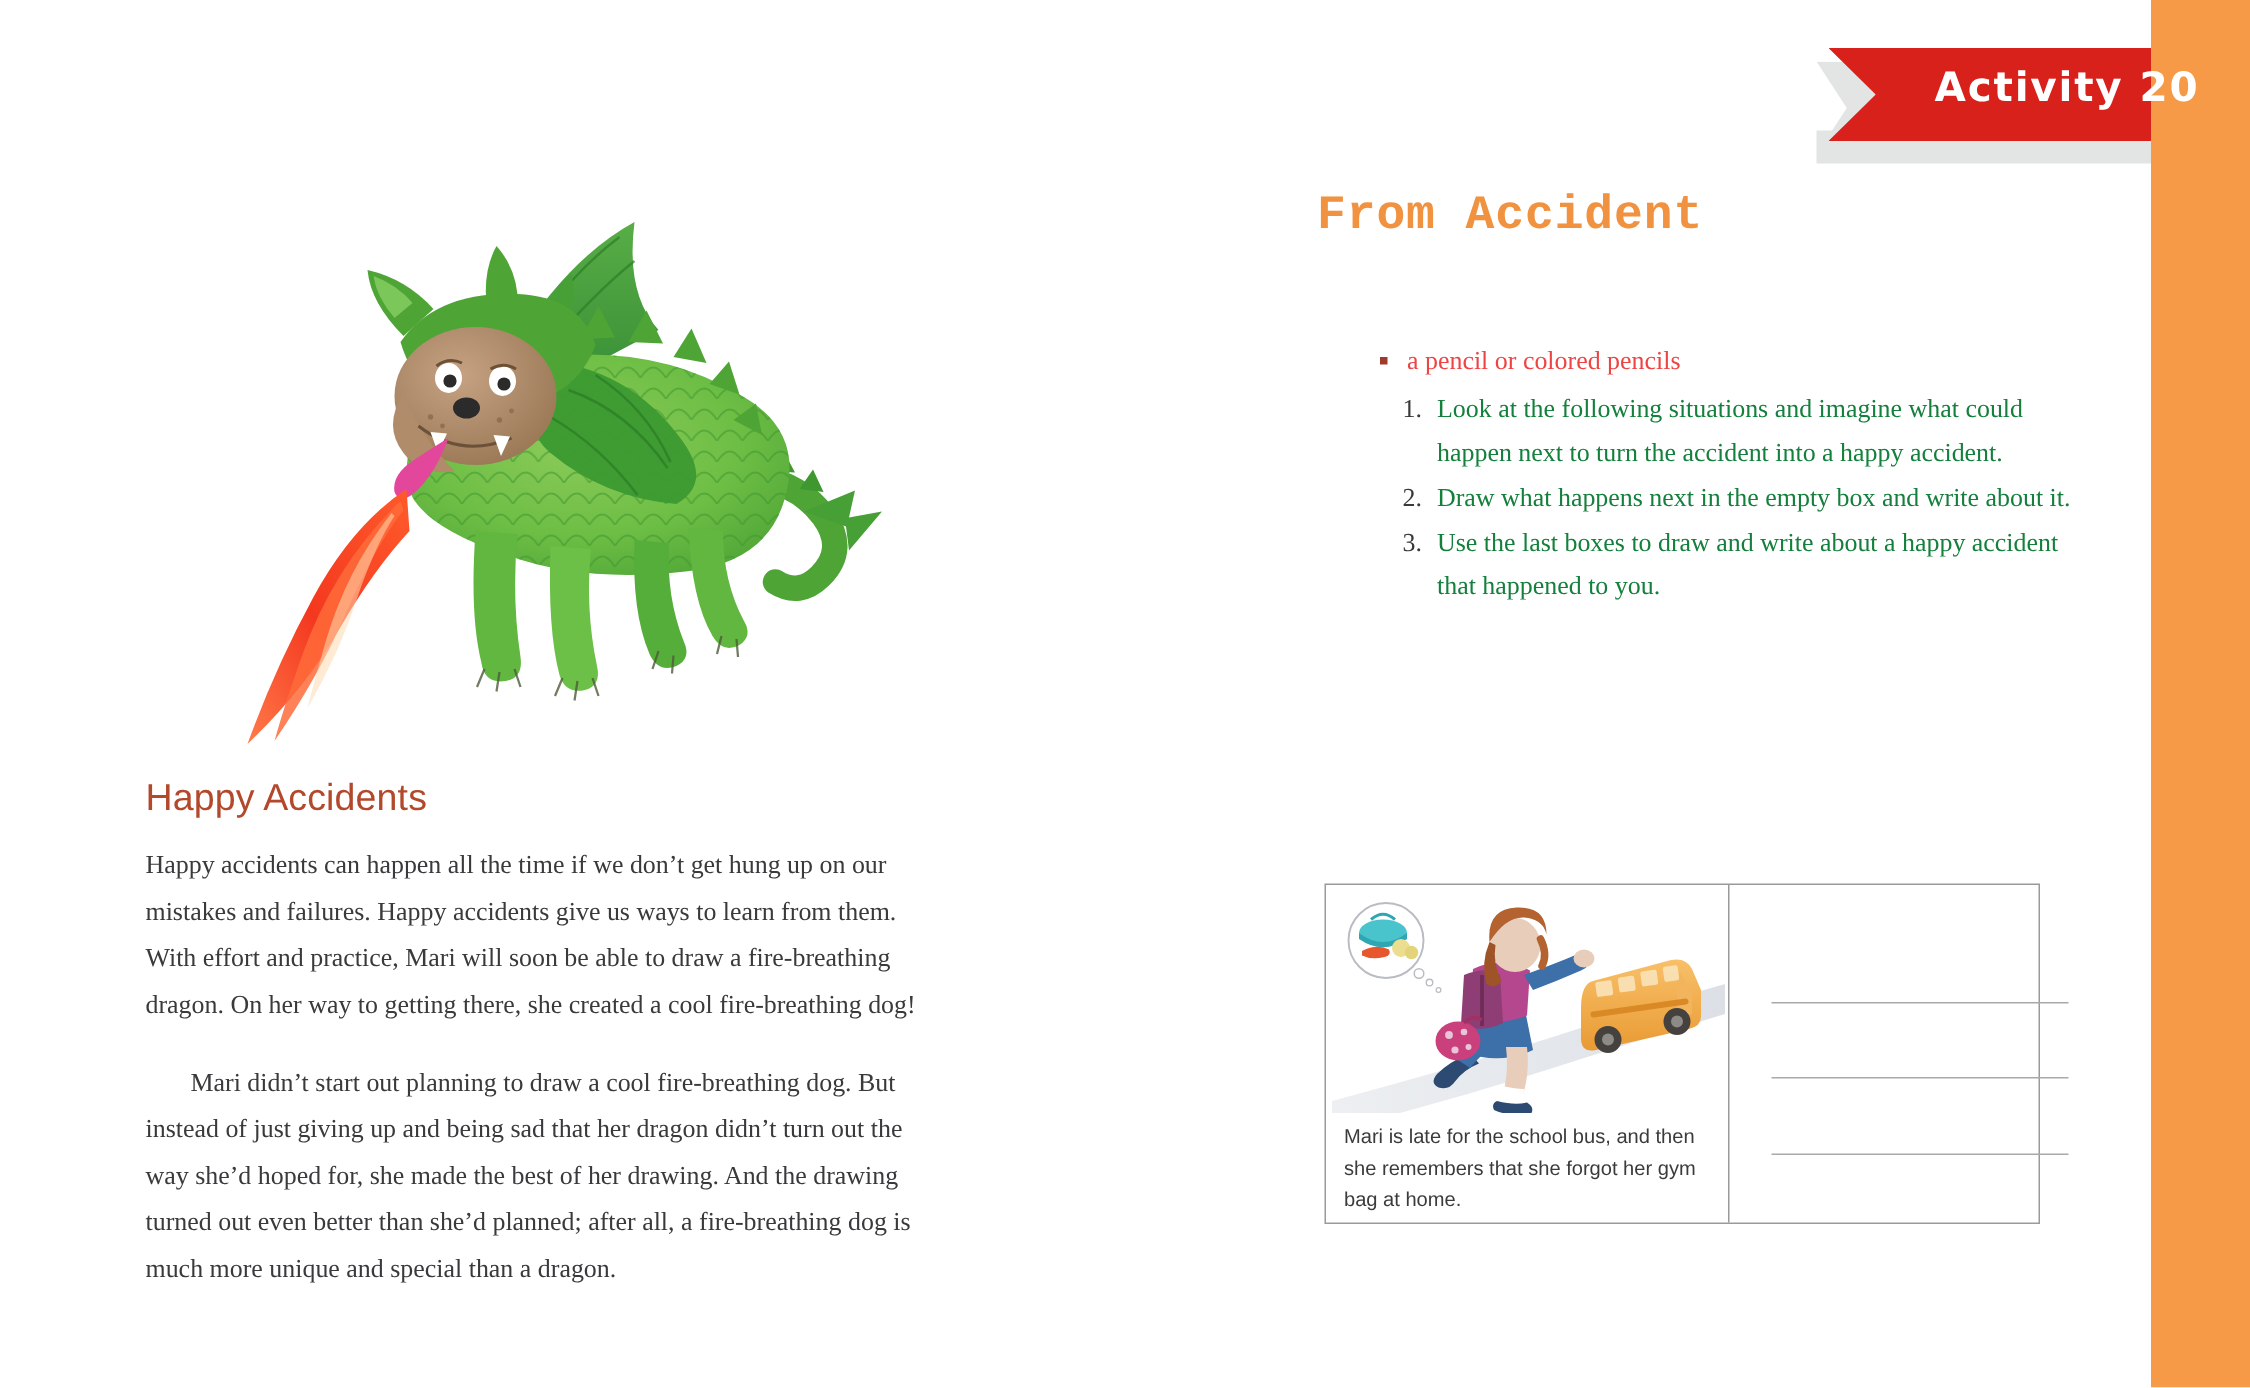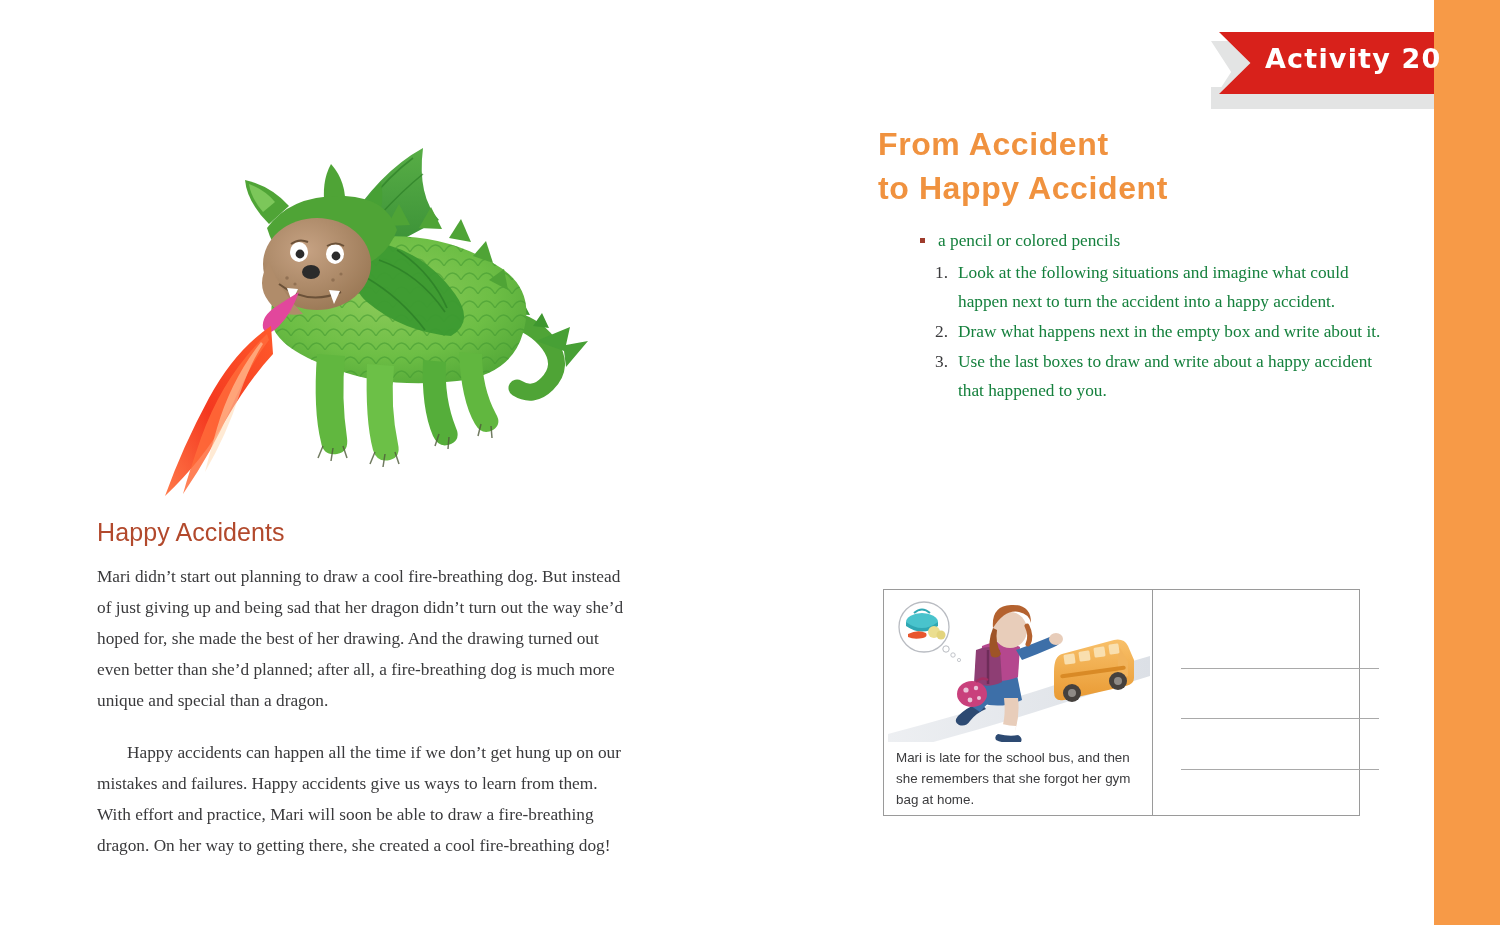--- a/index.html
+++ b/index.html
@@ -102,30 +102,30 @@
   }
   .banner-label {
     position: absolute;
     left: 60px; top: 16px;
     width: 226px;
     font-family: "DejaVu Sans", sans-serif;
     font-size: 27px;
     font-weight: 700;
     color: #ffffff;
     letter-spacing: 1.2px;
-    text-align: left;
+    text-align: center;
     z-index: 4;
   }
 
   
   .title-orange {
     position: absolute;
     left: 128px; top: 122px;
     width: 560px;
-    font-family: Liberation Sans, sans-serif;
+    font-family: Liberation Mono, monospace;
     font-size: 32px;
     font-weight: 700;
     color: #F0923F;
     line-height: 44px;
     letter-spacing: 0.6px;
   }
 
   .right-content {
     position: absolute;
     left: 130px; top: 226px;
@@ -148,21 +148,21 @@
     margin-top: 19px;
     margin-bottom: 4px;
   }
 
   ul.need-list { list-style: none; margin: 0 0 0 58px; }
   ul.need-list li {
     position: relative;
     font-family: "Liberation Serif", serif;
     font-size: 17.3px;
     line-height: 29px;
-    color: #15803d;
+    color: #ef4444;
   }
   ul.need-list li .sq-bullet {
     position: absolute;
     left: -18px; top: 12px;
     width: 5px; height: 5px;
     background: #9E3B2C;
   }
 
   ol.dir-list { list-style: none; margin: 3px 0 0 46px; counter-reset: d; }
   ol.dir-list li {
@@ -328,43 +328,42 @@
         </g>
 
         <path d="M150 214 q-36 24 -62 72 q-26 48 -44 98 q38 -36 62 -78 q22 -38 46 -64 z" fill="url(#flameG)"></path>
         <path d="M146 222 q-44 42 -66 104 q-12 34 -18 56 q30 -44 48 -86 q18 -42 38 -68 z" fill="#FF6B3A" opacity="0.85"></path>
         <path d="M140 230 q-30 38 -44 86 q-8 28 -12 44 q22 -38 34 -76 q12 -34 24 -52 z" fill="#FFD9B0" opacity="0.55"></path>
       </svg>
     </div>
 
     <div class="left-body">
       <h2 class="heading-happy">Happy Accidents</h2>
+      <p class="body-p">Happy accidents can happen all the time if we don’t get hung up on our mistakes and failures. Happy accidents give us ways to learn from them. With effort and practice, Mari will soon be able to draw a fire-breathing dragon. On her way to getting there, she created a cool fire-breathing dog!</p>
       <p class="body-p">Mari didn’t start out planning to draw a cool fire-breathing dog. But instead of just giving up and being sad that her dragon didn’t turn out the way she’d hoped for, she made the best of her drawing. And the drawing turned out even better than she’d planned; after all, a fire-breathing dog is much more unique and special than a dragon.</p>
-      <p class="body-p">Happy accidents can happen all the time if we don’t get hung up on our mistakes and failures. Happy accidents give us ways to learn from them. With effort and practice, Mari will soon be able to draw a fire-breathing dragon. On her way to getting there, she created a cool fire-breathing dog!</p>
     </div>
 
     <div class="footer">
       
       
     </div>
   </div>
 
   <div class="page-right">
 
     <div class="banner-wrap">
       <div class="banner-shadow"></div>
       <div class="banner-shadow-2"></div>
       <div class="banner-fold"></div>
       <div class="banner-main"></div>
       <div class="banner-label">Activity 20</div>
     </div>
 
     <div class="title-orange">
       <div>From Accident</div>
-      <div>to Happy Accident</div>
     </div>
 
     <div class="right-content">
 
       <ul class="need-list">
         <li>
           <span class="sq-bullet"></span>
           <span>a pencil or colored pencils</span>
         </li>
       </ul>

